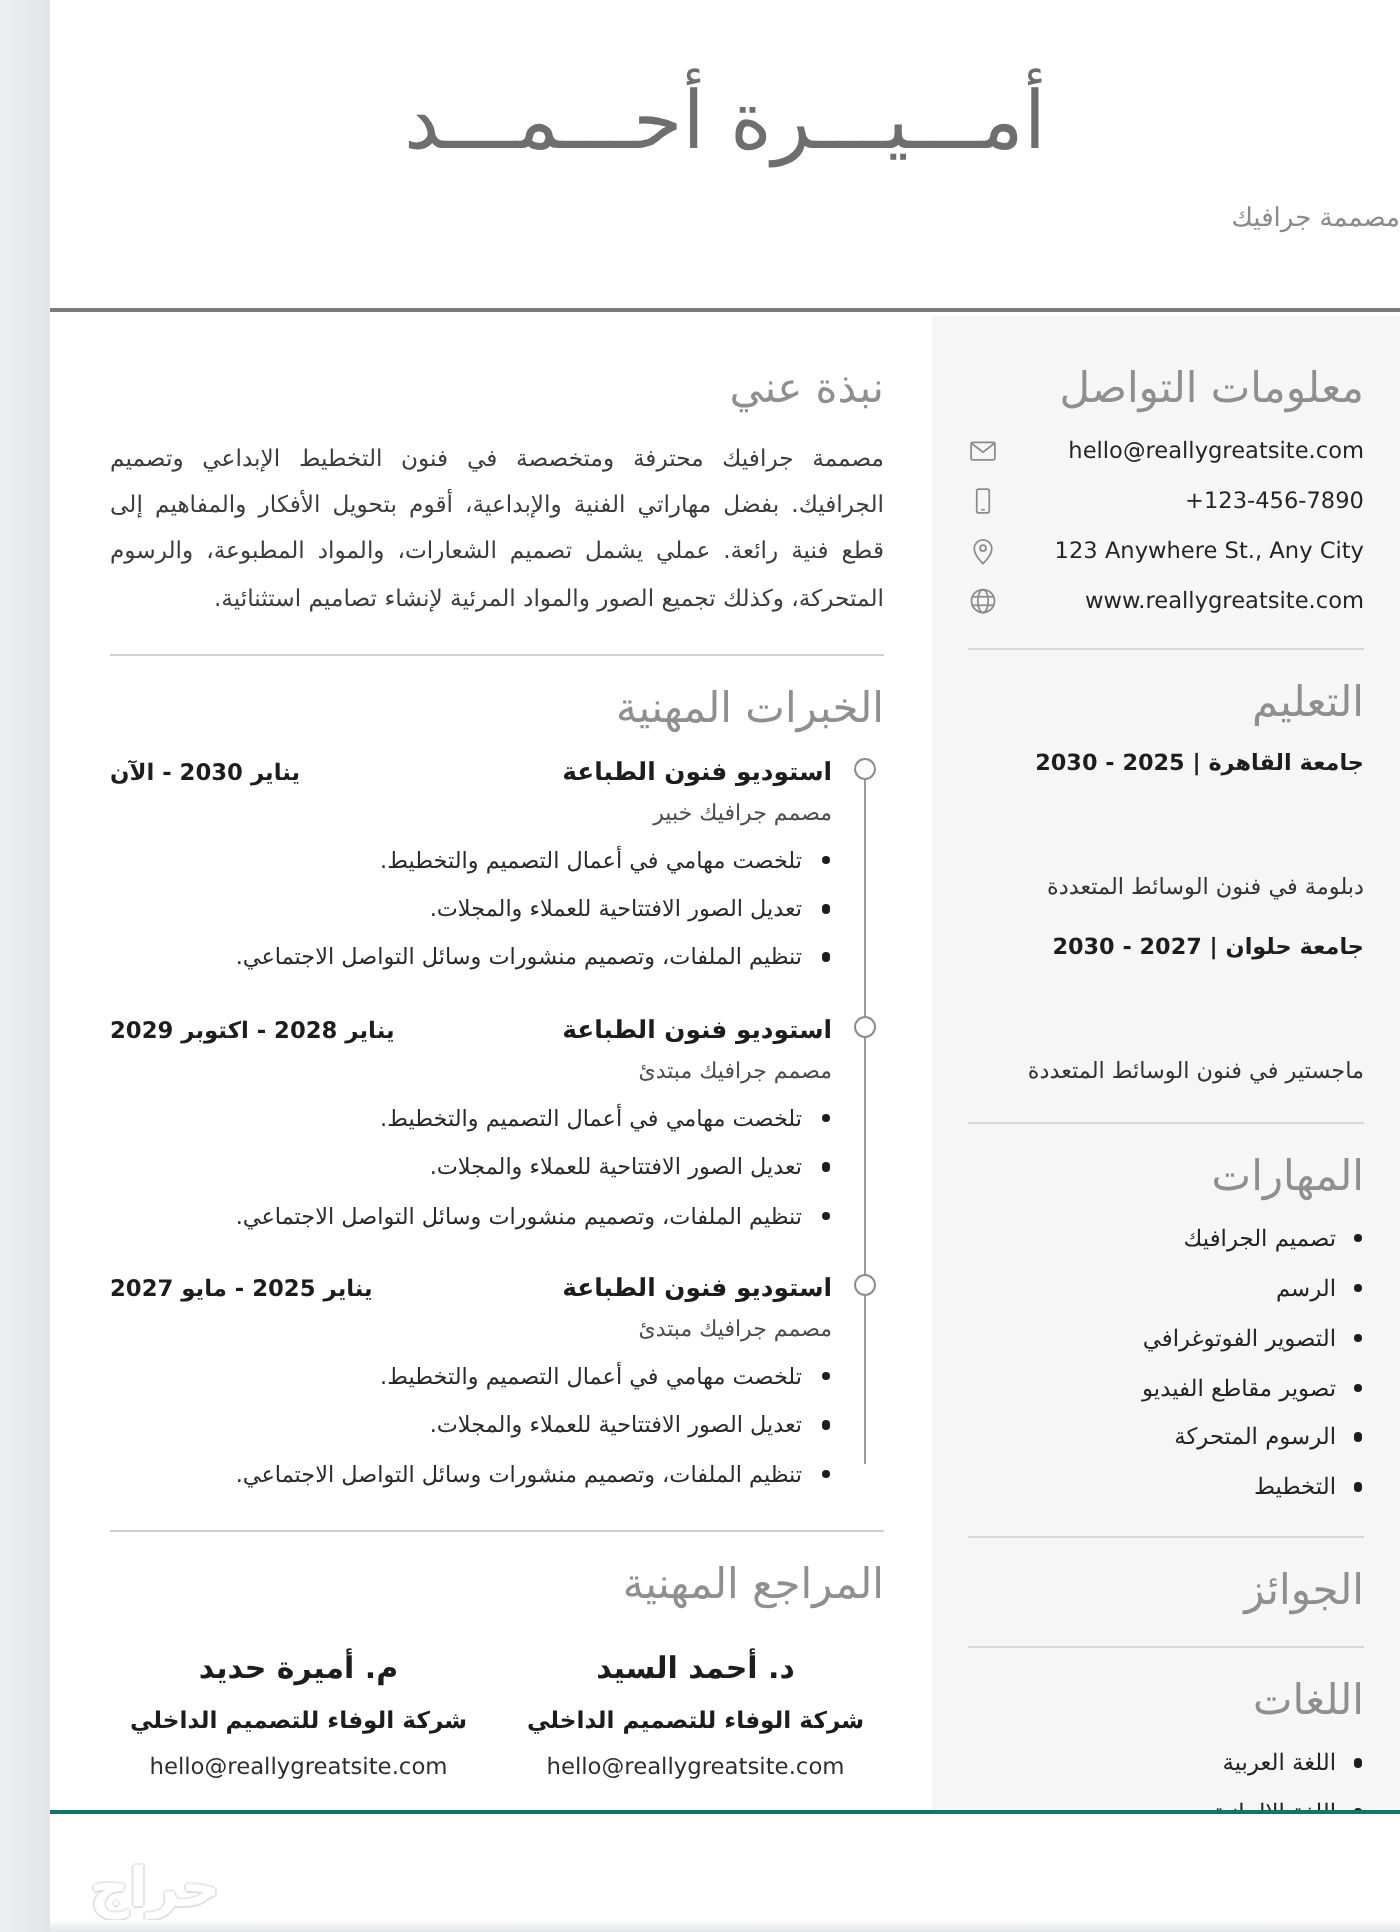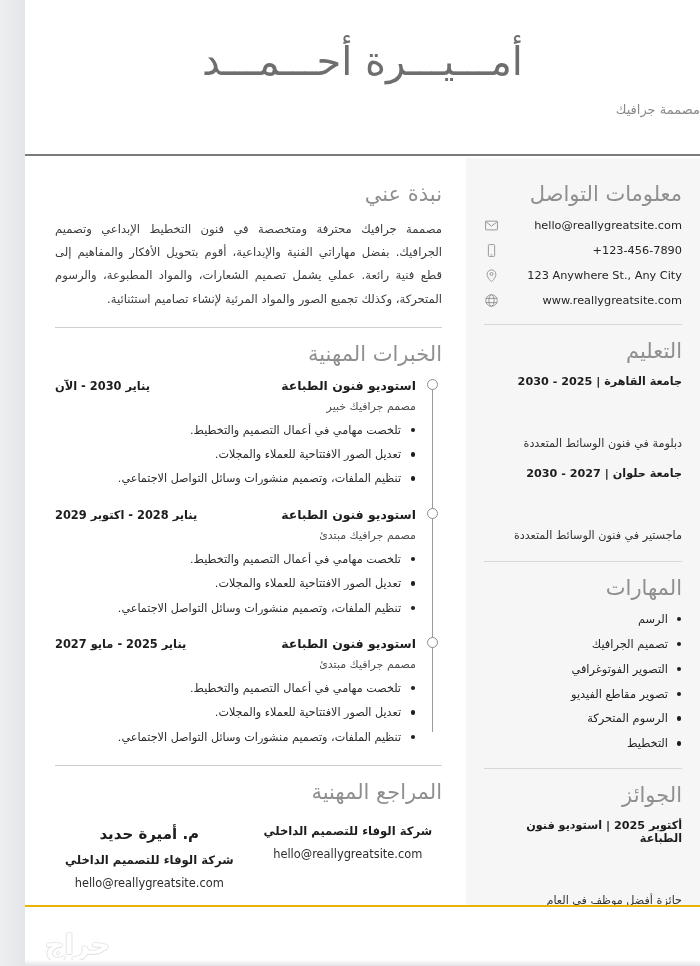--- a/index.html
+++ b/index.html
@@ -290,21 +290,21 @@
   }
 
   
   .footer {
     position: absolute;
     left: 0;
     top: 905px;
     width: 675px;
     height: 61px;
     background: #ffffff;
-    border-top: 2px solid #eab308;
+    border-top: 2px solid #0f766e;
   }
 
   .watermark {
     position: absolute;
     left: 20px;
     bottom: 6px;
     font-size: 27px;
     font-weight: bold;
     color: #ffffff;
     text-shadow:
@@ -401,37 +401,33 @@
           <div class="edu-head">جامعة حلوان  |  2027 - 2030</div>
           <div class="edu-sub">ماجستير في فنون الوسائط المتعددة</div>
         </div>
       </div>
 
       <div class="divider thin"></div>
 
       <div>
         <div class="sec-title">المهارات</div>
         <ul class="side-list">
+          <li>تصميم الجرافيك</li>
           <li>الرسم</li>
-          <li>تصميم الجرافيك</li>
           <li>التصوير الفوتوغرافي</li>
           <li>تصوير مقاطع الفيديو</li>
           <li>الرسوم المتحركة</li>
           <li>التخطيط</li>
         </ul>
       </div>
 
       <div class="divider thin"></div>
 
       <div>
         <div class="sec-title">الجوائز</div>
-        <div class="edu-item">
-          <div class="edu-head">أكتوبر 2025  |  استوديو فنون الطباعة</div>
-          <div class="edu-sub">جائزة أفضل موظف في العام</div>
-        </div>
       </div>
 
       <div class="divider thin"></div>
 
       <div>
         <div class="sec-title">اللغات</div>
         <ul class="side-list">
           <li>اللغة العربية</li>
           <li>اللغة الالمانية</li>
           <li>اللغة الانجليزية</li>
@@ -500,20 +496,21 @@
         </div>
       </div>
 
       <div class="divider"></div>
 
       <div>
         <div class="sec-title">المراجع المهنية</div>
 
         <div class="refs">
           <div class="ref">
+            <div class="ref-name">د. أحمد السيد</div>
             <div class="ref-org">شركة الوفاء للتصميم الداخلي</div>
             <div class="ref-mail">hello@reallygreatsite.com</div>
           </div>
           <div class="ref">
             <div class="ref-name">م. أميرة حديد</div>
             <div class="ref-org">شركة الوفاء للتصميم الداخلي</div>
             <div class="ref-mail">hello@reallygreatsite.com</div>
           </div>
         </div>
       </div>

